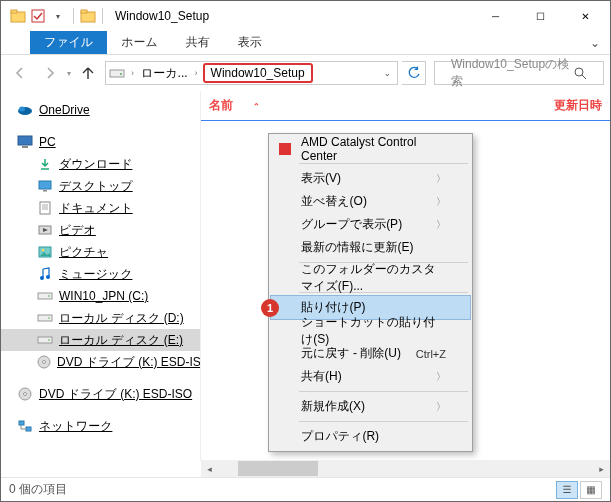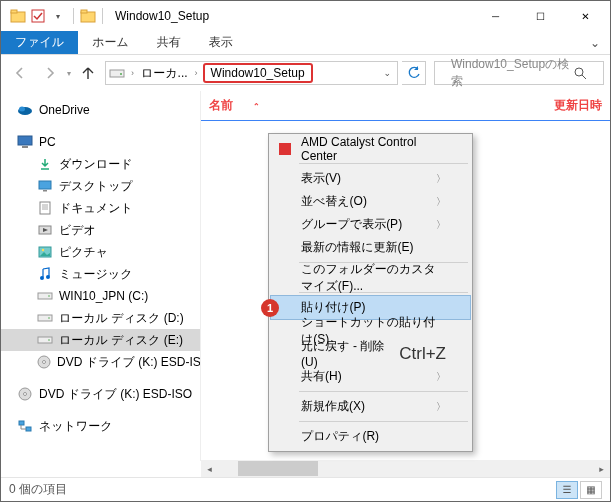--- a/index.html
+++ b/index.html
@@ -6,42 +6,42 @@
 body { background: #fff; width: 611px; height: 502px; overflow: hidden; border: 1px solid #666; position: relative; }
 
 .titlebar { height: 30px; display: flex; align-items: center; padding: 0 2px; background: #fff; }
 .titlebar .ql { display: flex; align-items: center; gap: 2px; padding-left: 6px; }
 .titlebar .ql .icon { width: 18px; height: 18px; display: flex; align-items: center; justify-content: center; }
 .titlebar .divider { width: 1px; height: 16px; background: #ccc; margin: 0 6px; }
 .titlebar .title { margin-left: 6px; }
 .titlebar .winbtns { margin-left: auto; display: flex; }
 .titlebar .winbtns div { width: 45px; height: 29px; display: flex; align-items: center; justify-content: center; font-family: "Segoe MDL2 Assets", sans-serif; font-size: 10px; }
 
-.ribbon-tabs { height: 24px; display: flex; align-items: stretch; border-bottom: 1px solid #ddd; }
+.ribbon-tabs { height: 24px; display: flex; align-items: stretch; border-bottom: 1px solid #ddd; padding-left: 29px; }
 .ribbon-tabs .file { background: #1979ca; color: #fff; padding: 0 14px; display: flex; align-items: center; }
 .ribbon-tabs .tab { padding: 0 14px; display: flex; align-items: center; color: #333; }
 .ribbon-tabs .caret { margin-left: auto; padding: 0 10px; display: flex; align-items: center; color: #555; }
 
 .navbar { height: 36px; display: flex; align-items: center; padding: 4px 6px; gap: 4px; }
 .navbar .navbtn { width: 26px; height: 26px; display: flex; align-items: center; justify-content: center; color: #999; }
 .navbar .navbtn.enabled { color: #333; }
 .navbar .caret-sm { font-size: 8px; color: #999; }
 .breadcrumb { flex: 1; height: 24px; border: 1px solid #ccc; display: flex; align-items: center; padding: 0 2px; background: #fff; }
 .breadcrumb .bcicon { width: 18px; height: 18px; display: flex; align-items: center; justify-content: center; margin-right: 2px; }
 .breadcrumb .sep { color: #777; font-size: 9px; padding: 0 3px; }
 .breadcrumb .seg { padding: 0 4px; }
 .breadcrumb .current { border: 2px solid #d33; border-radius: 3px; padding: 1px 6px; margin-left: 2px; }
 .breadcrumb .dd { margin-left: auto; color: #555; font-size: 9px; padding: 0 4px; }
 .refresh { width: 24px; height: 24px; border: 1px solid #ccc; border-left: none; display: flex; align-items: center; justify-content: center; color: #1979ca; }
 .searchbox { width: 170px; height: 24px; border: 1px solid #ccc; display: flex; align-items: center; padding: 0 16px; margin-left: 4px; color: #888; }
 .searchbox .sicon { margin-left: auto; color: #555; }
 
 .content { display: flex; height: 370px; }
 .tree { width: 200px; border-right: 1px solid #eee; padding: 8px 0; overflow: hidden; }
-.tree .item { display: flex; align-items: center; height: 22px; padding-left: 16px; gap: 6px; white-space: nowrap; }
+.tree .item { display: flex; align-items: center; height: 22px; padding-left: 16px; gap: 6px; white-space: nowrap; text-decoration: underline; }
 .tree .item.sub { padding-left: 36px; }
 .tree .item.sel { background: #d8d8d8; }
 .tree .item .ticon { width: 16px; height: 16px; display: flex; align-items: center; justify-content: center; font-size: 12px; }
 .tree .spacer { height: 10px; }
 
 .main { flex: 1; position: relative; }
 .cols { display: flex; padding: 6px 8px; border-bottom: 1px solid #3b82f6; color: #ef4444; font-weight: bold; }
 .cols .c1 { flex: 1; }
 .cols .sort { font-size: 8px; margin-left: 20px; }
 
@@ -52,21 +52,21 @@
 
 .hscroll { position: absolute; bottom: 24px; left: 200px; right: 0; height: 17px; background: #f0f0f0; display: flex; align-items: center; }
 .hscroll .thumb { width: 80px; height: 15px; background: #ccc; margin-left: 20px; }
 .hscroll .arr { width: 17px; text-align: center; color: #666; font-size: 9px; }
 .hscroll .track { flex: 1; }
 
 .ctxmenu { position: absolute; left: 267px; top: 132px; width: 205px; background: #f0f0f0; border: 1px solid #a0a0a0; box-shadow: 3px 3px 6px rgba(0,0,0,.25); padding: 3px 2px; }
 .ctxmenu .mi { height: 23px; display: flex; align-items: center; padding: 0 24px 0 30px; position: relative; }
 .ctxmenu .mi.hover { background: #bfdcf5; outline: 1px solid #8fb8dc; }
 .ctxmenu .mi .sub { margin-left: auto; color: #555; font-size: 10px; }
-.ctxmenu .mi .shortcut { margin-left: auto; color: #333; font-size: 17px; }
+.ctxmenu .mi .shortcut { margin-left: auto; color: #333; font-size: 11px; }
 .ctxmenu .mi .micon { position: absolute; left: 6px; width: 16px; height: 16px; display: flex; align-items: center; justify-content: center; font-size: 11px; }
 .ctxmenu .sep { height: 1px; background: #d0d0d0; margin: 3px 2px 3px 28px; }
 .ctxmenu .badge { position: absolute; left: -10px; width: 18px; height: 18px; border-radius: 50%; background: #d6362c; color: #fff; display: flex; align-items: center; justify-content: center; font-weight: bold; font-size: 11px; }
 
 svg { display: block; }
 </style>
 </head>
 <body>
 
 <div class="titlebar">

